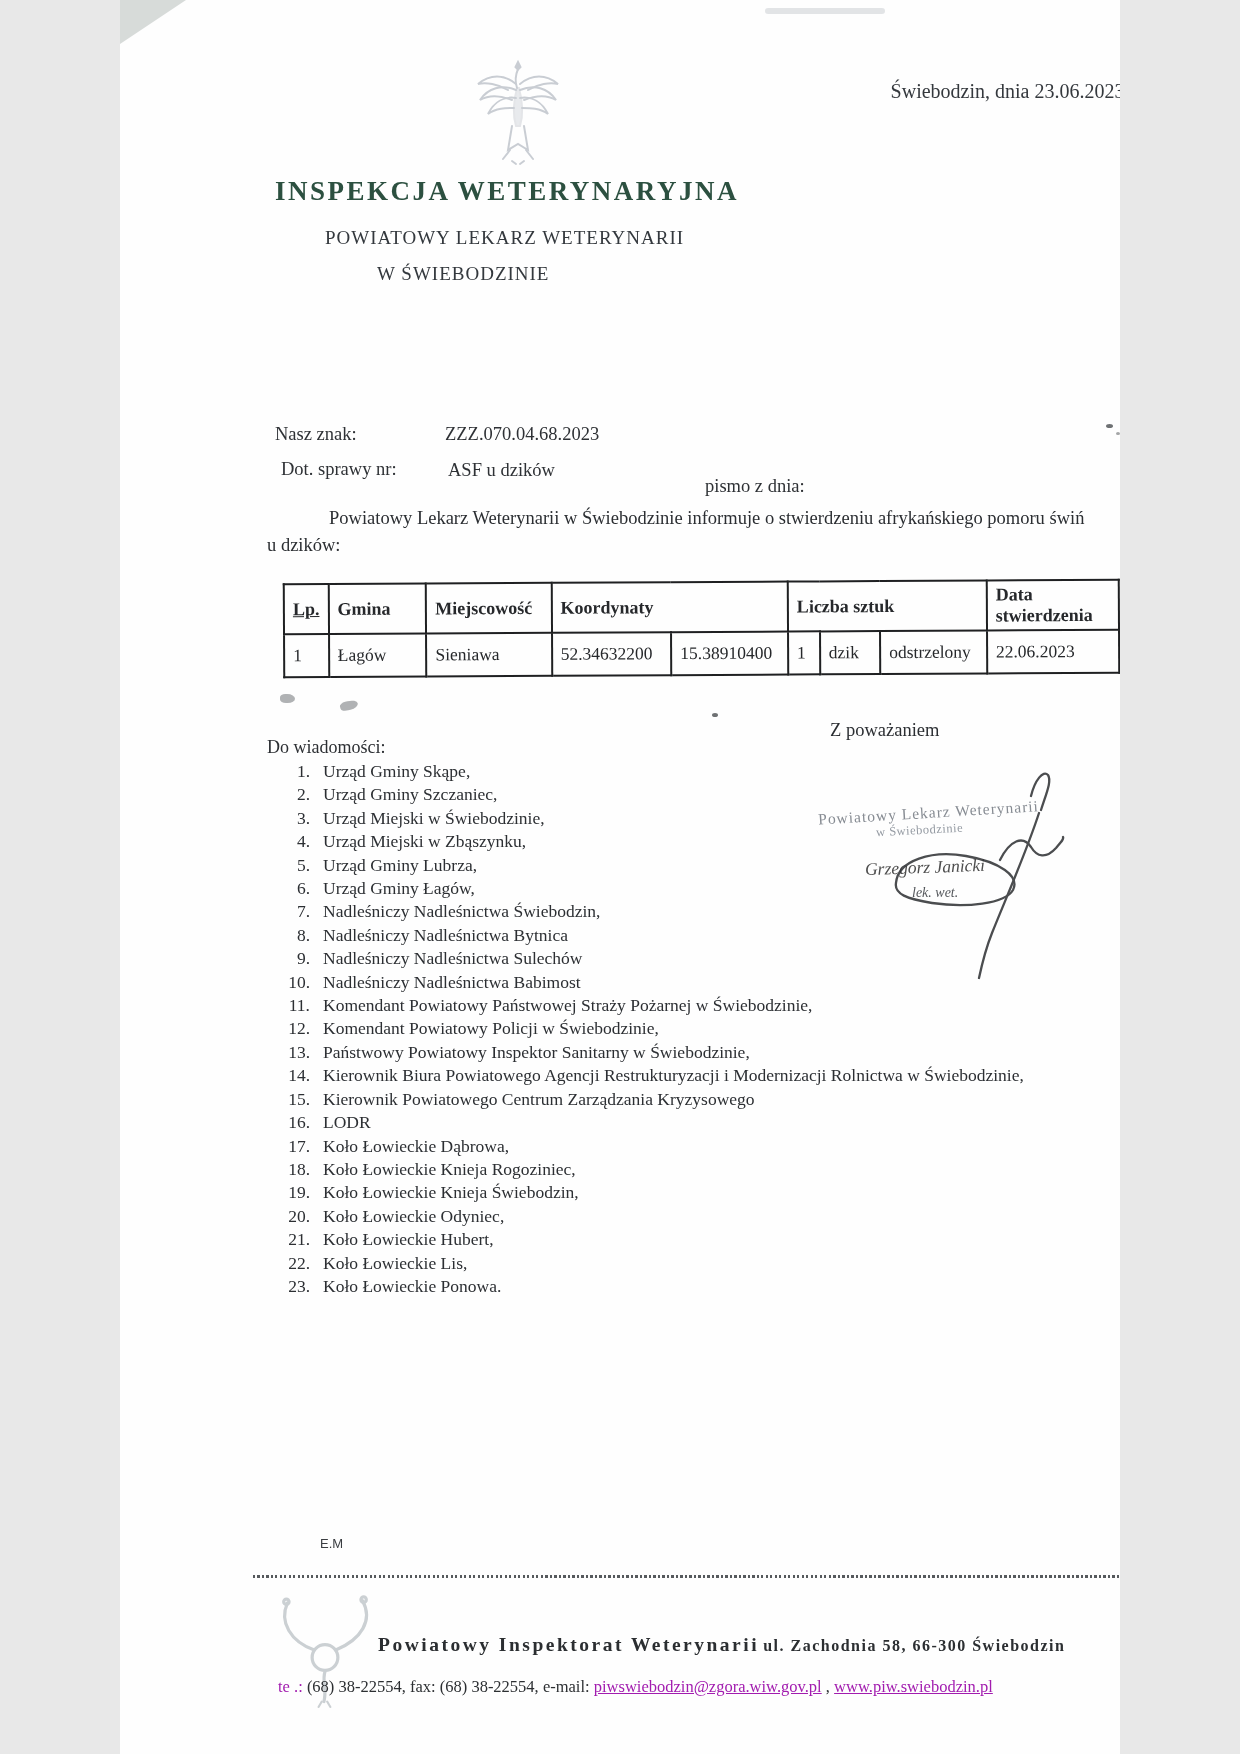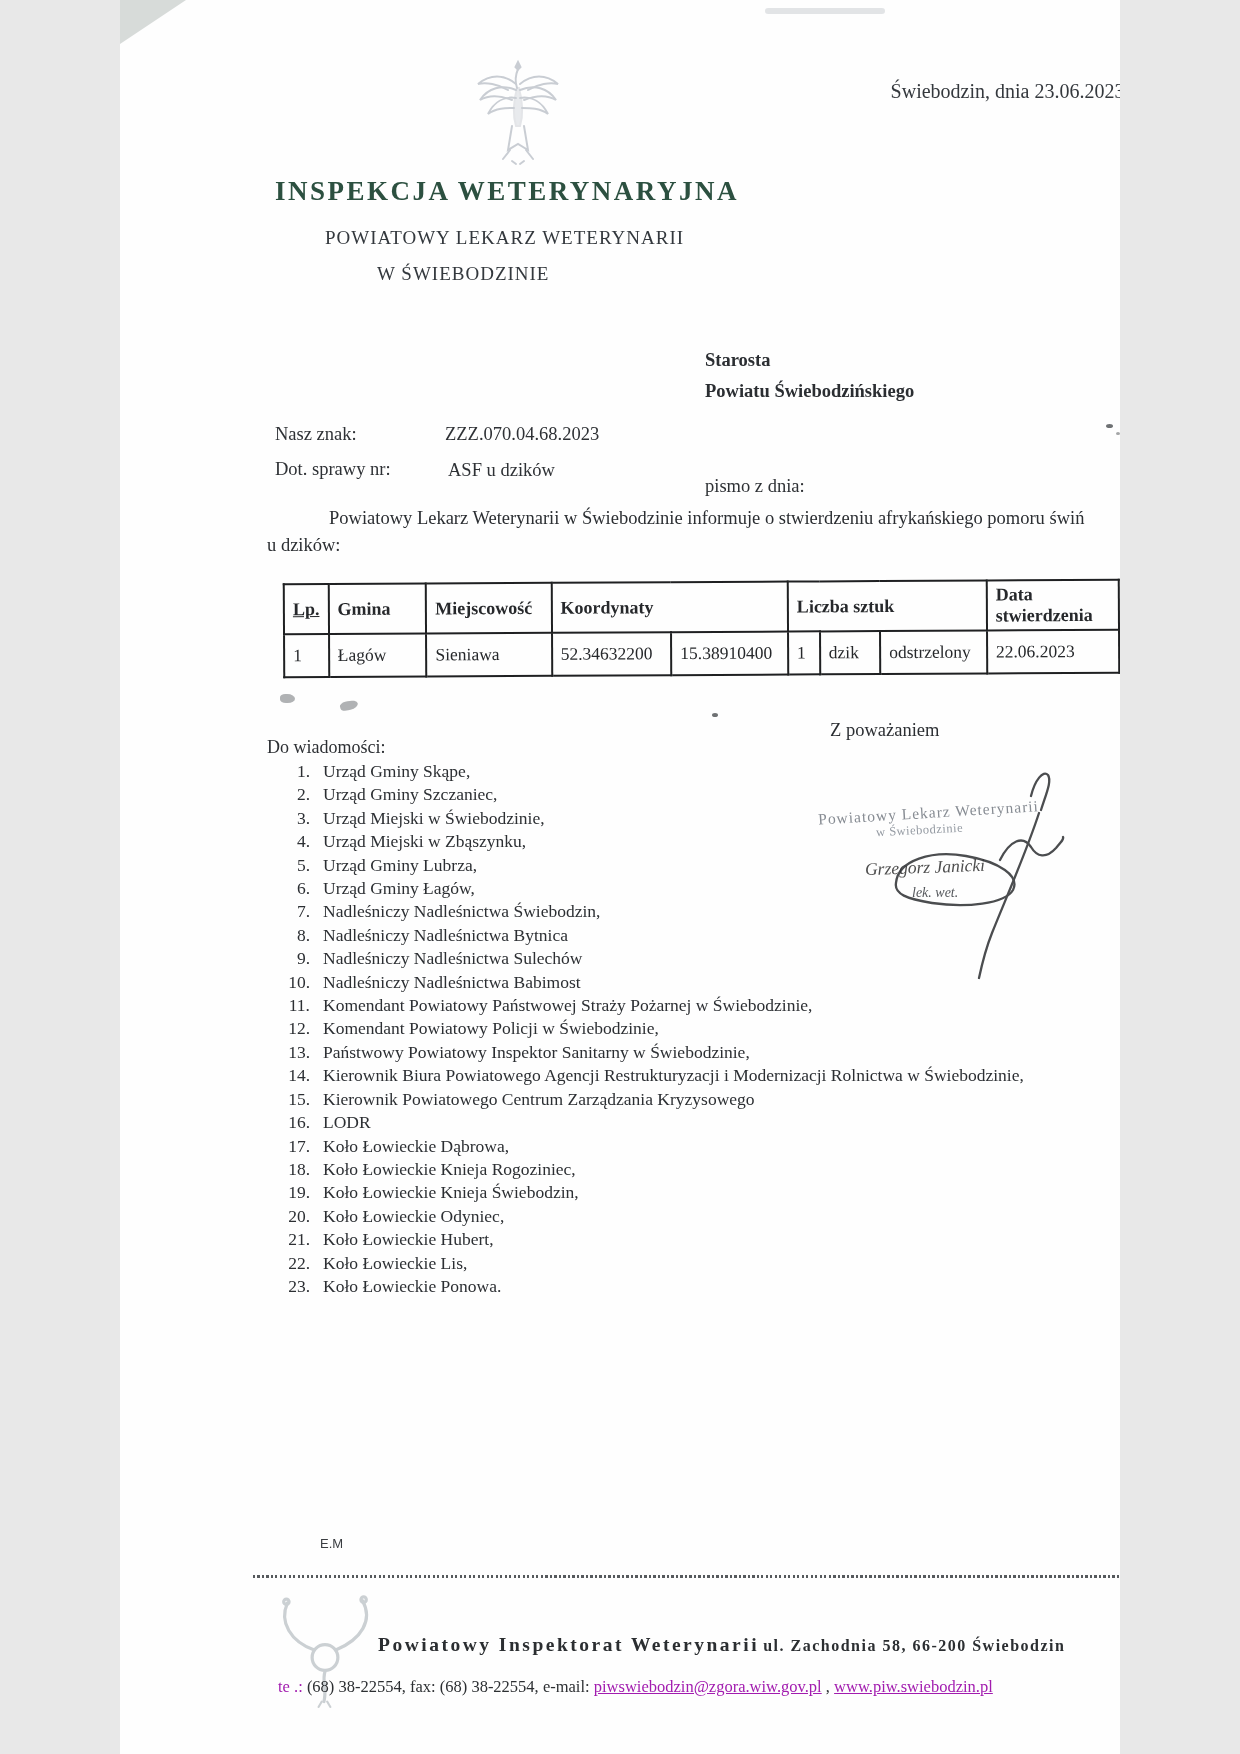--- a/index.html
+++ b/index.html
@@ -21,21 +21,21 @@
 
   .org-title{left:155px;top:176px;font-size:27px;font-weight:bold;letter-spacing:2.5px;color:#2c5040;}
   .org-sub1{left:205px;top:227px;font-size:19px;letter-spacing:1px;color:#33383d;}
   .org-sub2{left:257px;top:263px;font-size:19px;letter-spacing:1px;color:#33383d;}
 
   .recipient{left:585px;top:345px;font-size:18.5px;font-weight:bold;color:#2b2e32;line-height:31px;}
 
   .ref-label{font-size:18.5px;color:#2e3135;}
   .nasz-znak-label{left:155px;top:424px;}
   .nasz-znak-value{left:325px;top:424px;}
-  .dot-label{left:155px;top:459px;}
+  .dot-label{left:161px;top:459px;}
   .dot-value{left:328px;top:460px;}
   .pismo-label{left:585px;top:464px;margin-top:12px;}
 
   .body-par{left:147px;top:505px;width:885px;font-size:18.5px;line-height:27px;color:#2b2e32;}
   .body-par .l1{padding-left:62px;}
 
   .asf-table{left:163px;top:581px;border-collapse:collapse;transform:rotate(-.3deg);
     font-size:17.5px;color:#26282b;}
   .asf-table th,.asf-table td{border:2px solid #1f2022;padding:2px 8px;text-align:left;vertical-align:middle;}
   .asf-table th{font-size:18px;font-weight:bold;}
@@ -107,24 +107,20 @@
       <path d="M42 92 l-7 9 M58 92 l7 9"></path>
       <path d="M44 103 l4 3 M56 103 l-4 3"></path>
     </g>
   </svg>
 
   <div class="abs date-line">Świebodzin, dnia 23.06.2023 r.</div>
   <div class="abs org-title">INSPEKCJA WETERYNARYJNA</div>
   <div class="abs org-sub1">POWIATOWY LEKARZ WETERYNARII</div>
   <div class="abs org-sub2">W ŚWIEBODZINIE</div>
 
-  <div class="abs recipient">
-    <div>Starosta</div>
-    <div>Powiatu Świebodzińskiego</div>
-  </div>
 
   <div class="abs ref-label nasz-znak-label">Nasz znak:</div>
   <div class="abs ref-label nasz-znak-value">ZZZ.070.04.68.2023</div>
   <div class="abs ref-label dot-label">Dot. sprawy nr:</div>
   <div class="abs ref-label dot-value">ASF u dzików</div>
   <div class="abs ref-label pismo-label">pismo z dnia:</div>
 
   <div class="abs body-par">
     <div class="l1">Powiatowy Lekarz Weterynarii w Świebodzinie informuje o stwierdzeniu afrykańskiego pomoru świń</div>
     <div>u dzików:</div>
@@ -299,21 +295,21 @@
       <circle cx="50" cy="63" r="12"></circle>
       <path d="M50 76 C47 85 52 93 49 104"></path>
       <circle cx="14" cy="11" r="2.5"></circle>
       <circle cx="86" cy="9" r="2.5"></circle>
       <path d="M47 104 l-3 5 M52 104 l3 5" stroke-width="2"></path>
     </g>
   </svg>
 
   <div class="abs footer-line1">
     <span class="footer-office">Powiatowy Inspektorat Weterynarii</span>
-    <span class="footer-address">ul. Zachodnia 58, 66-200 Świebodzin</span>
+    <span class="footer-address">ul. Zachodnia 58, 66-300 Świebodzin</span>
   </div>
   <div class="abs footer-line2">
     <span class="faint">te .:</span>
     <span>(68) 38-22554,</span>
     <span>fax:</span>
     <span>(68) 38-22554,</span>
     <span>e-mail:</span>
     <span class="footer-link">piwswiebodzin@zgora.wiw.gov.pl</span>
     <span>,</span>
     <span class="footer-link">www.piw.swiebodzin.pl</span>

